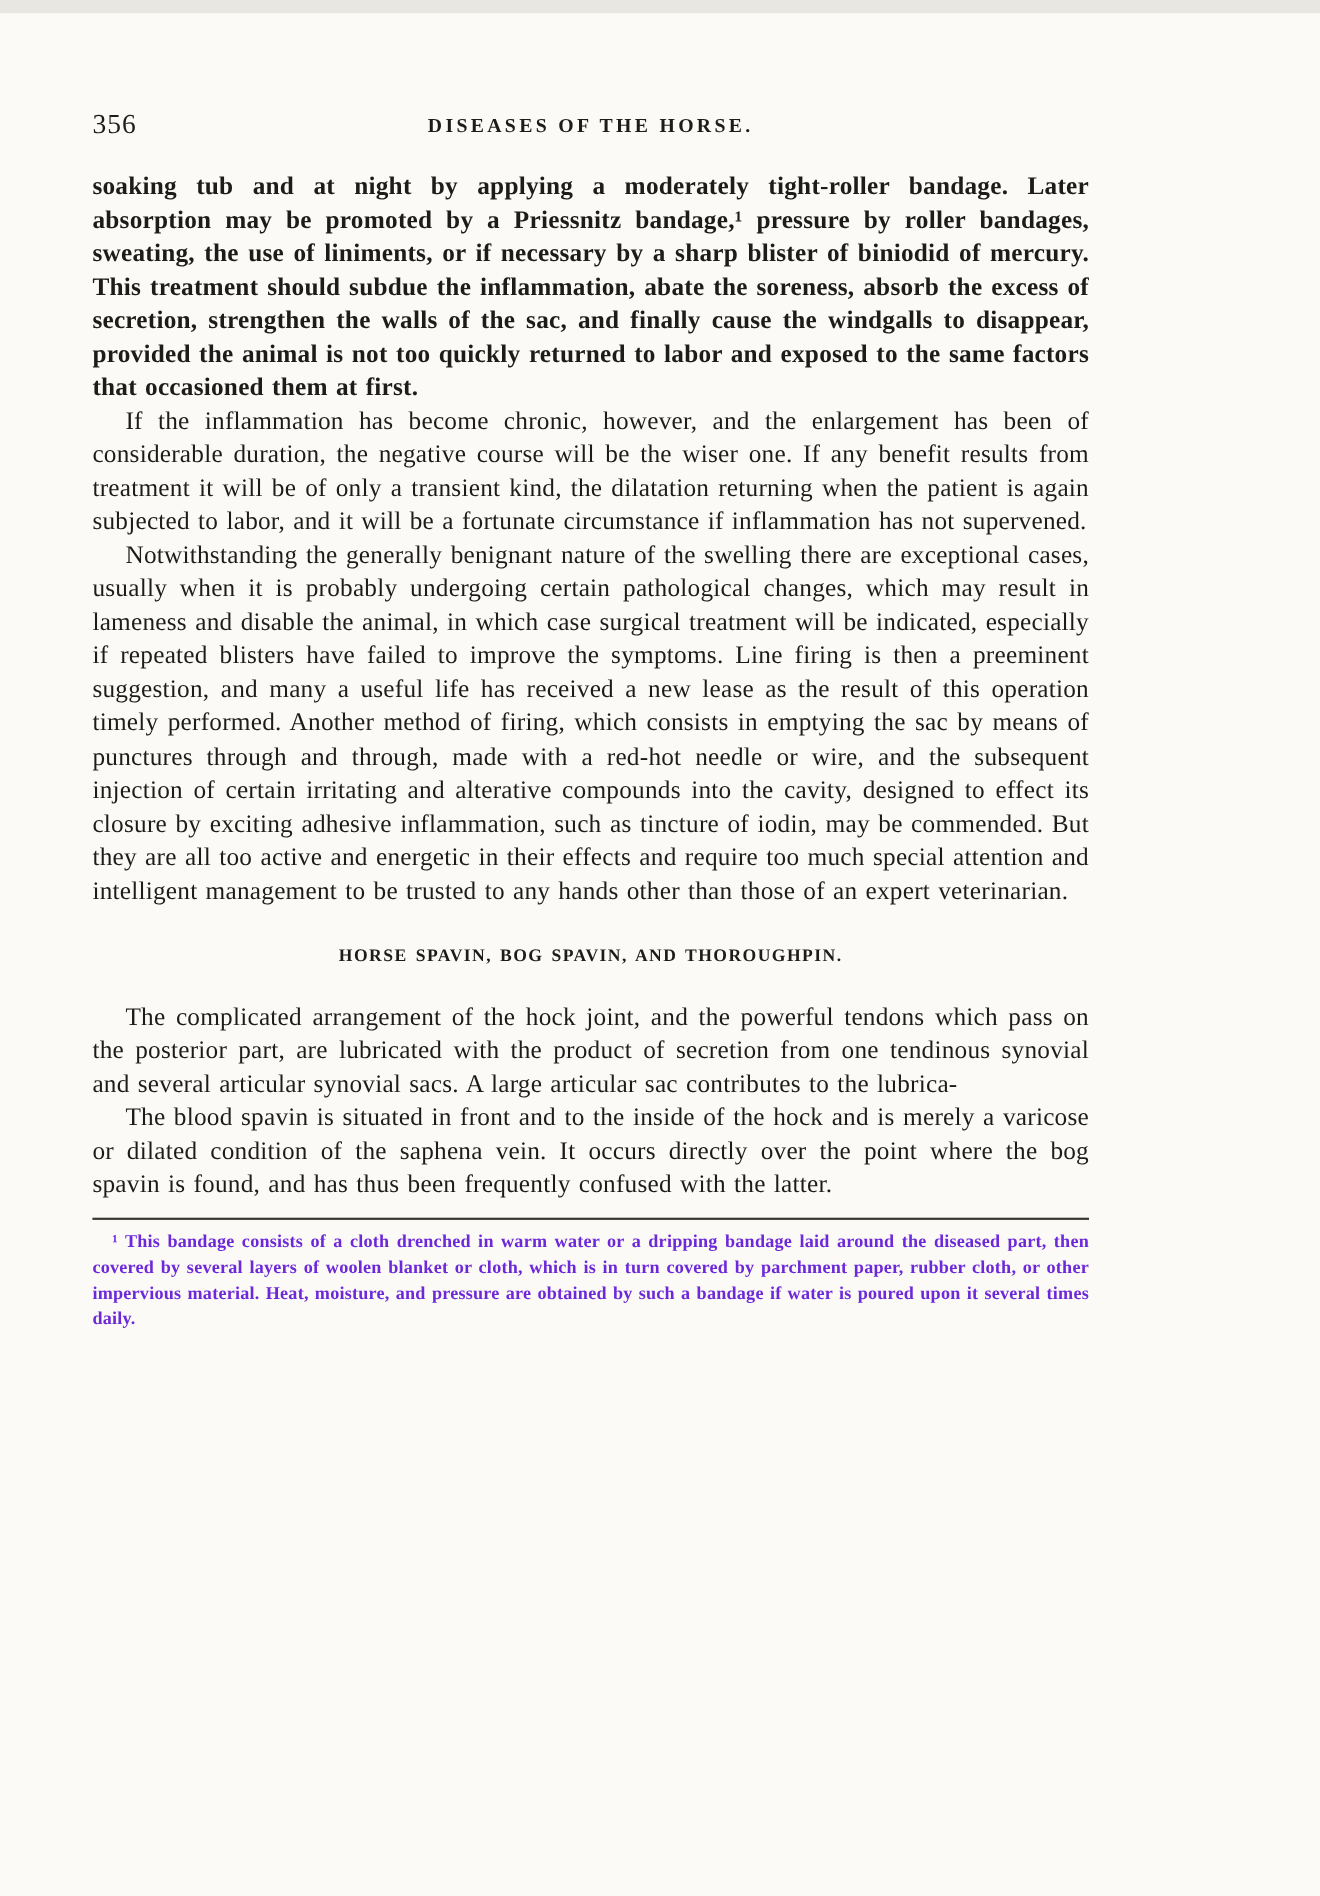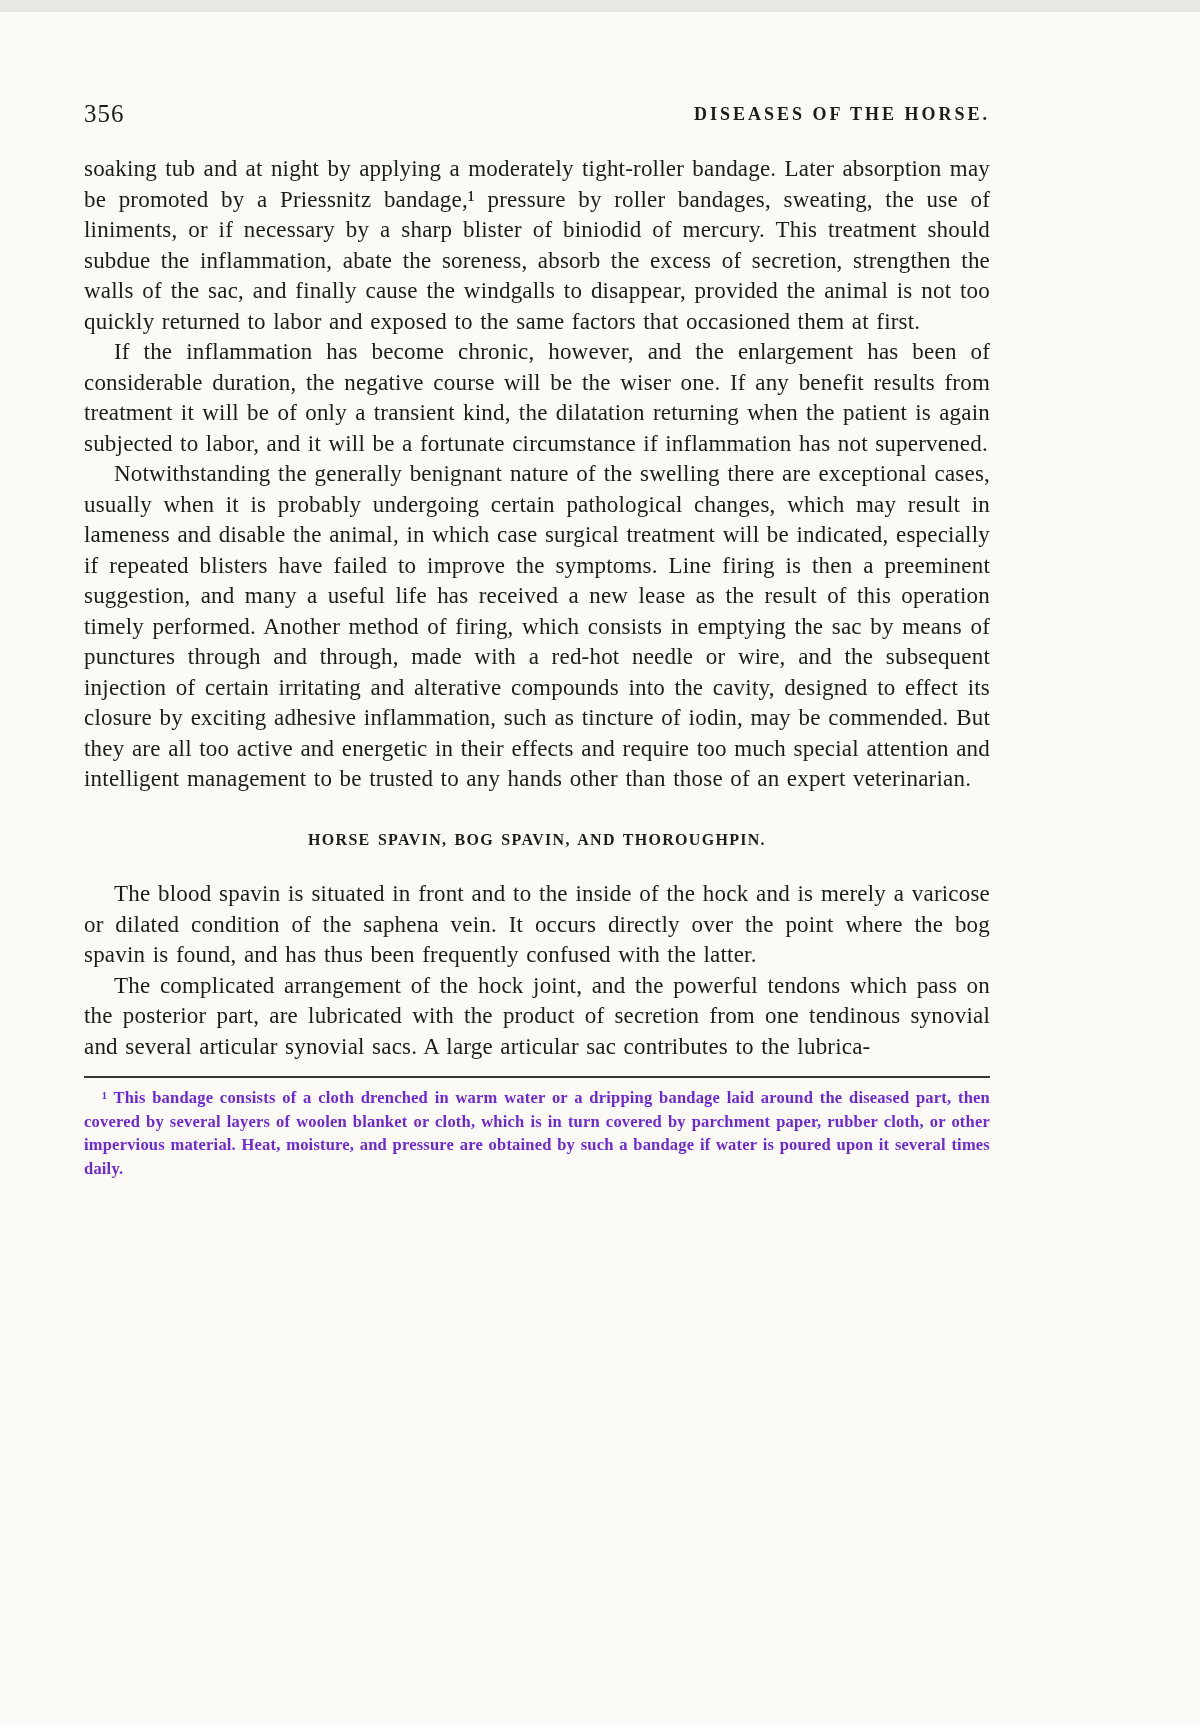--- a/index.html
+++ b/index.html
@@ -23,41 +23,42 @@
     height: 32px;
   }
   .page-number {
     position: absolute;
     left: 0;
     top: 0;
     font-size: 25px;
     letter-spacing: 1px;
   }
   .running-title {
-    text-align: right;
+    text-align: center;
     font-size: 18px;
     font-weight: bold;
     letter-spacing: 3px;
     padding-top: 4px;
     white-space: nowrap;
   }
   .text-column {
     margin-top: 22px;
     font-size: 23px;
     line-height: 30.5px;
     text-align: justify;
     word-spacing: 1.5px;
     letter-spacing: 0.2px;
   }
   .para {
     margin: 0;
     text-indent: 30px;
   }
   .para.no-indent {
     text-indent: 0;
+    font-weight: bold;
   }
   .section-heading {
     margin: 30px 0 24px 0;
     text-align: center;
     font-size: 16px;
     font-weight: bold;
     letter-spacing: 1.3px;
     word-spacing: 2px;
   }
   .footnote-rule {
@@ -90,23 +91,23 @@
   <div class="text-column">
 
     <p class="para no-indent">soaking tub and at night by applying a moderately tight-roller bandage.  Later absorption may be promoted by a Priessnitz bandage,¹ pressure by roller bandages, sweating, the use of liniments, or if necessary by a sharp blister of biniodid of mercury.  This treatment should subdue the inflammation, abate the soreness, absorb the excess of secretion, strengthen the walls of the sac, and finally cause the windgalls to disappear, provided the animal is not too quickly returned to labor and exposed to the same factors that occasioned them at first.</p>
 
     <p class="para">If the inflammation has become chronic, however, and the enlargement has been of considerable duration, the negative course will be the wiser one.  If any benefit results from treatment it will be of only a transient kind, the dilatation returning when the patient is again subjected to labor, and it will be a fortunate circumstance if inflammation has not supervened.</p>
 
     <p class="para">Notwithstanding the generally benignant nature of the swelling there are exceptional cases, usually when it is probably undergoing certain pathological changes, which may result in lameness and disable the animal, in which case surgical treatment will be indicated, especially if repeated blisters have failed to improve the symptoms.  Line firing is then a preeminent suggestion, and many a useful life has received a new lease as the result of this operation timely performed.  Another method of firing, which consists in emptying the sac by means of punctures through and through, made with a red-hot needle or wire, and the subsequent injection of certain irritating and alterative compounds into the cavity, designed to effect its closure by exciting adhesive inflammation, such as tincture of iodin, may be commended.  But they are all too active and energetic in their effects and require too much special attention and intelligent management to be trusted to any hands other than those of an expert veterinarian.</p>
 
     <h2 class="section-heading">HORSE SPAVIN, BOG SPAVIN, AND THOROUGHPIN.</h2>
 
+    <p class="para">The complicated arrangement of the hock joint, and the powerful tendons which pass on the posterior part, are lubricated with the product of secretion from one tendinous synovial and several articular synovial sacs.  A large articular sac contributes to the lubrica-</p>
+
     <p class="para">The blood spavin is situated in front and to the inside of the hock and is merely a varicose or dilated condition of the saphena vein.  It occurs directly over the point where the bog spavin is found, and has thus been frequently confused with the latter.</p>
-
-    <p class="para">The complicated arrangement of the hock joint, and the powerful tendons which pass on the posterior part, are lubricated with the product of secretion from one tendinous synovial and several articular synovial sacs.  A large articular sac contributes to the lubrica-</p>
 
     <div class="footnote-rule"></div>
 
     <p class="footnote">¹ This bandage consists of a cloth drenched in warm water or a dripping bandage laid around the diseased part, then covered by several layers of woolen blanket or cloth, which is in turn covered by parchment paper, rubber cloth, or other impervious material.  Heat, moisture, and pressure are obtained by such a bandage if water is poured upon it several times daily.</p>
 
   </div>
 
 </div>
 
 </body></html>

